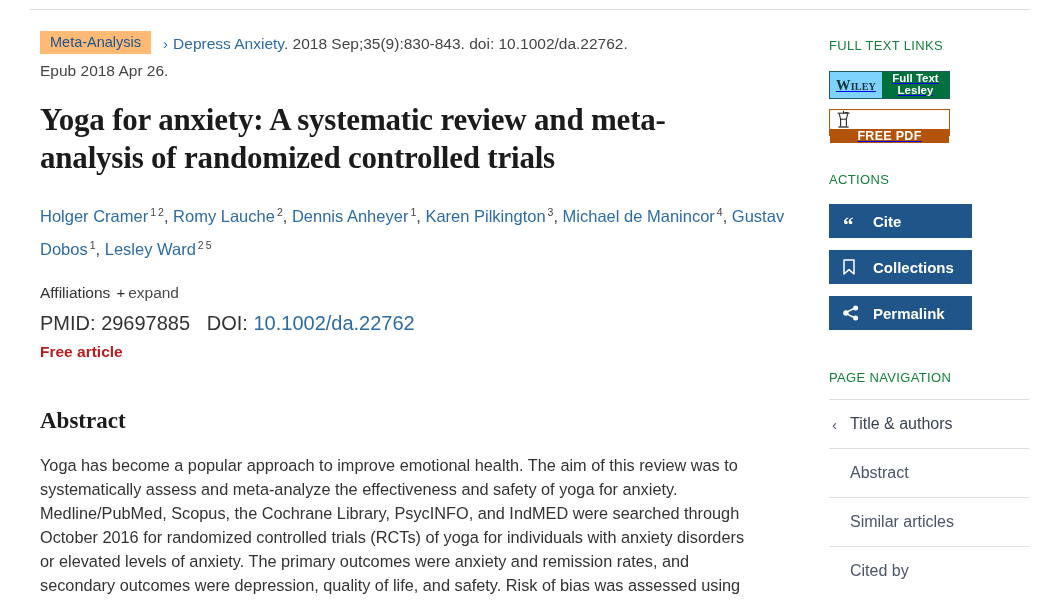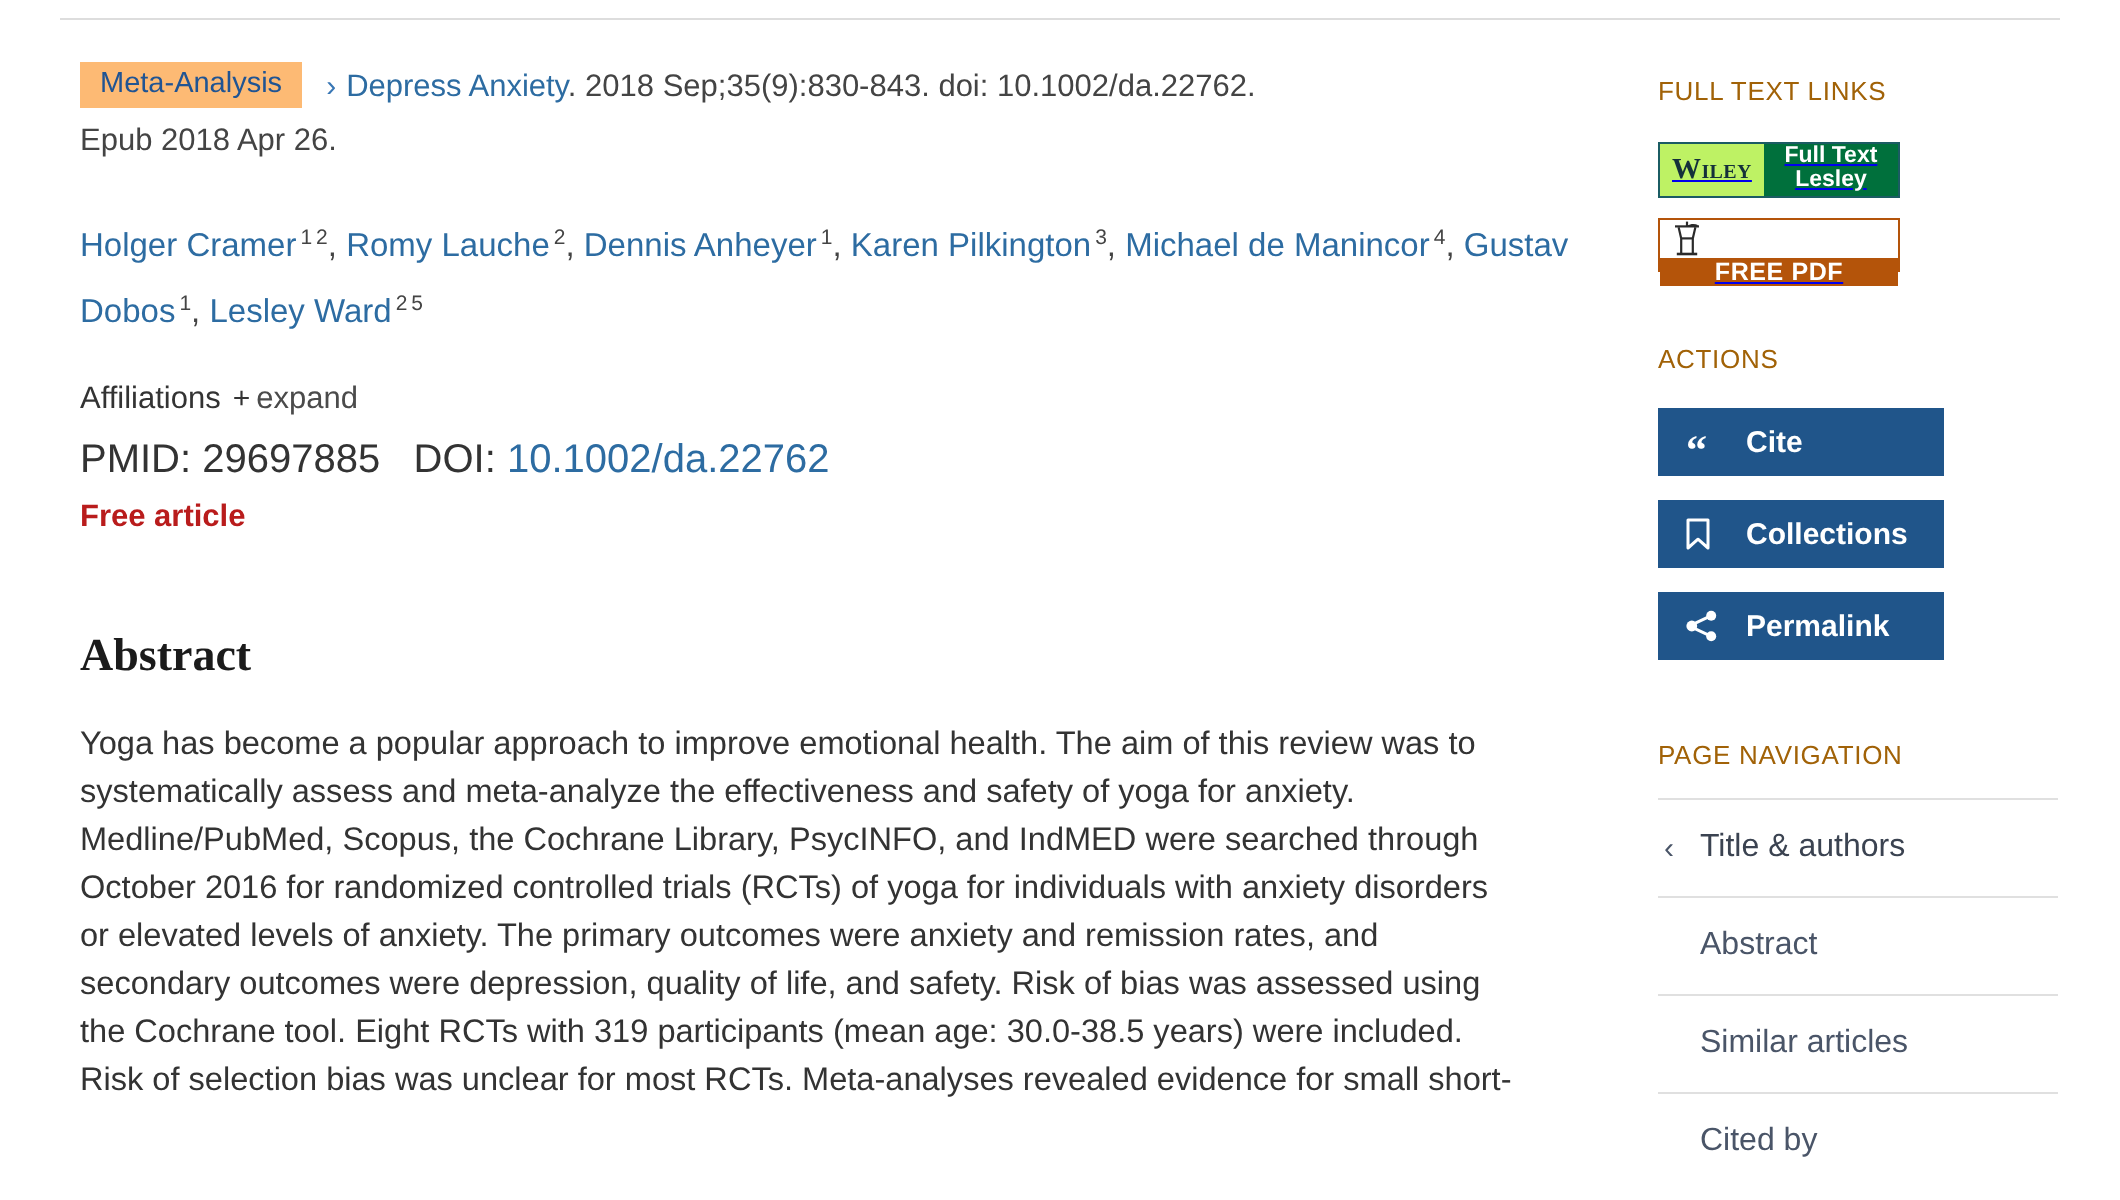--- a/index.html
+++ b/index.html
@@ -150,35 +150,35 @@
 
   
   #sidebar {
     position: absolute;
     left: 829px; top: 38px;
     width: 200px;
   }
   .side-heading {
     font-size: 13px;
     letter-spacing: 0.35px;
-    color: #a16207;
+    color: #15803d;
     text-transform: uppercase;
   }
 
   
   #fulltext-links { margin-top: 18px; }
   .wiley-badge {
     display: flex;
     width: 121px; height: 28px;
     border: 1px solid #1b5c63;
     align-items: stretch;
     margin-bottom: 10px;
   }
   .wiley-mark {
-    background: #bef264;
+    background: #7dd3fc;
     color: #14303a;
     font-family: "Liberation Serif", serif;
     font-weight: 700;
     font-size: 14.5px;
     font-variant: small-caps;
     letter-spacing: 0.2px;
     display: flex;
     align-items: center;
     justify-content: center;
     padding: 0 6px;
@@ -287,20 +287,21 @@
 
   <div id="top-rule"></div>
 
   <div id="main-column">
 
     <div class="cit-line">
       <span class="badge">Meta-Analysis</span><span class="chev-right">›</span><a href="#" class="jrnl-link">Depress Anxiety</a><span class="cit-rest">. 2018 Sep;35(9):830-843. doi: 10.1002/da.22762.</span>
     </div>
     <div class="epub-line">Epub 2018 Apr 26.</div>
 
+    <h1 id="article-title">Yoga for anxiety: A systematic review and meta-analysis of randomized controlled trials</h1>
 
     <div id="authors"><a href="#" class="author-link">Holger Cramer</a><span class="aff-sup">1</span><span class="aff-sup">2</span><span class="auth-comma">, </span><a href="#" class="author-link">Romy Lauche</a><span class="aff-sup">2</span><span class="auth-comma">, </span><a href="#" class="author-link">Dennis Anheyer</a><span class="aff-sup">1</span><span class="auth-comma">, </span><a href="#" class="author-link">Karen Pilkington</a><span class="aff-sup">3</span><span class="auth-comma">, </span><a href="#" class="author-link">Michael de Manincor</a><span class="aff-sup">4</span><span class="auth-comma">, </span><a href="#" class="author-link">Gustav Dobos</a><span class="aff-sup">1</span><span class="auth-comma">, </span><a href="#" class="author-link">Lesley Ward</a><span class="aff-sup">2</span><span class="aff-sup">5</span></div>
 
     <div id="affil-row">
       <span>Affiliations</span><span class="expand-btn"><span class="plus-glyph">+</span><span>expand</span></span>
     </div>
 
     <div id="id-row">
       <span>PMID:</span>
       <span>29697885</span>

